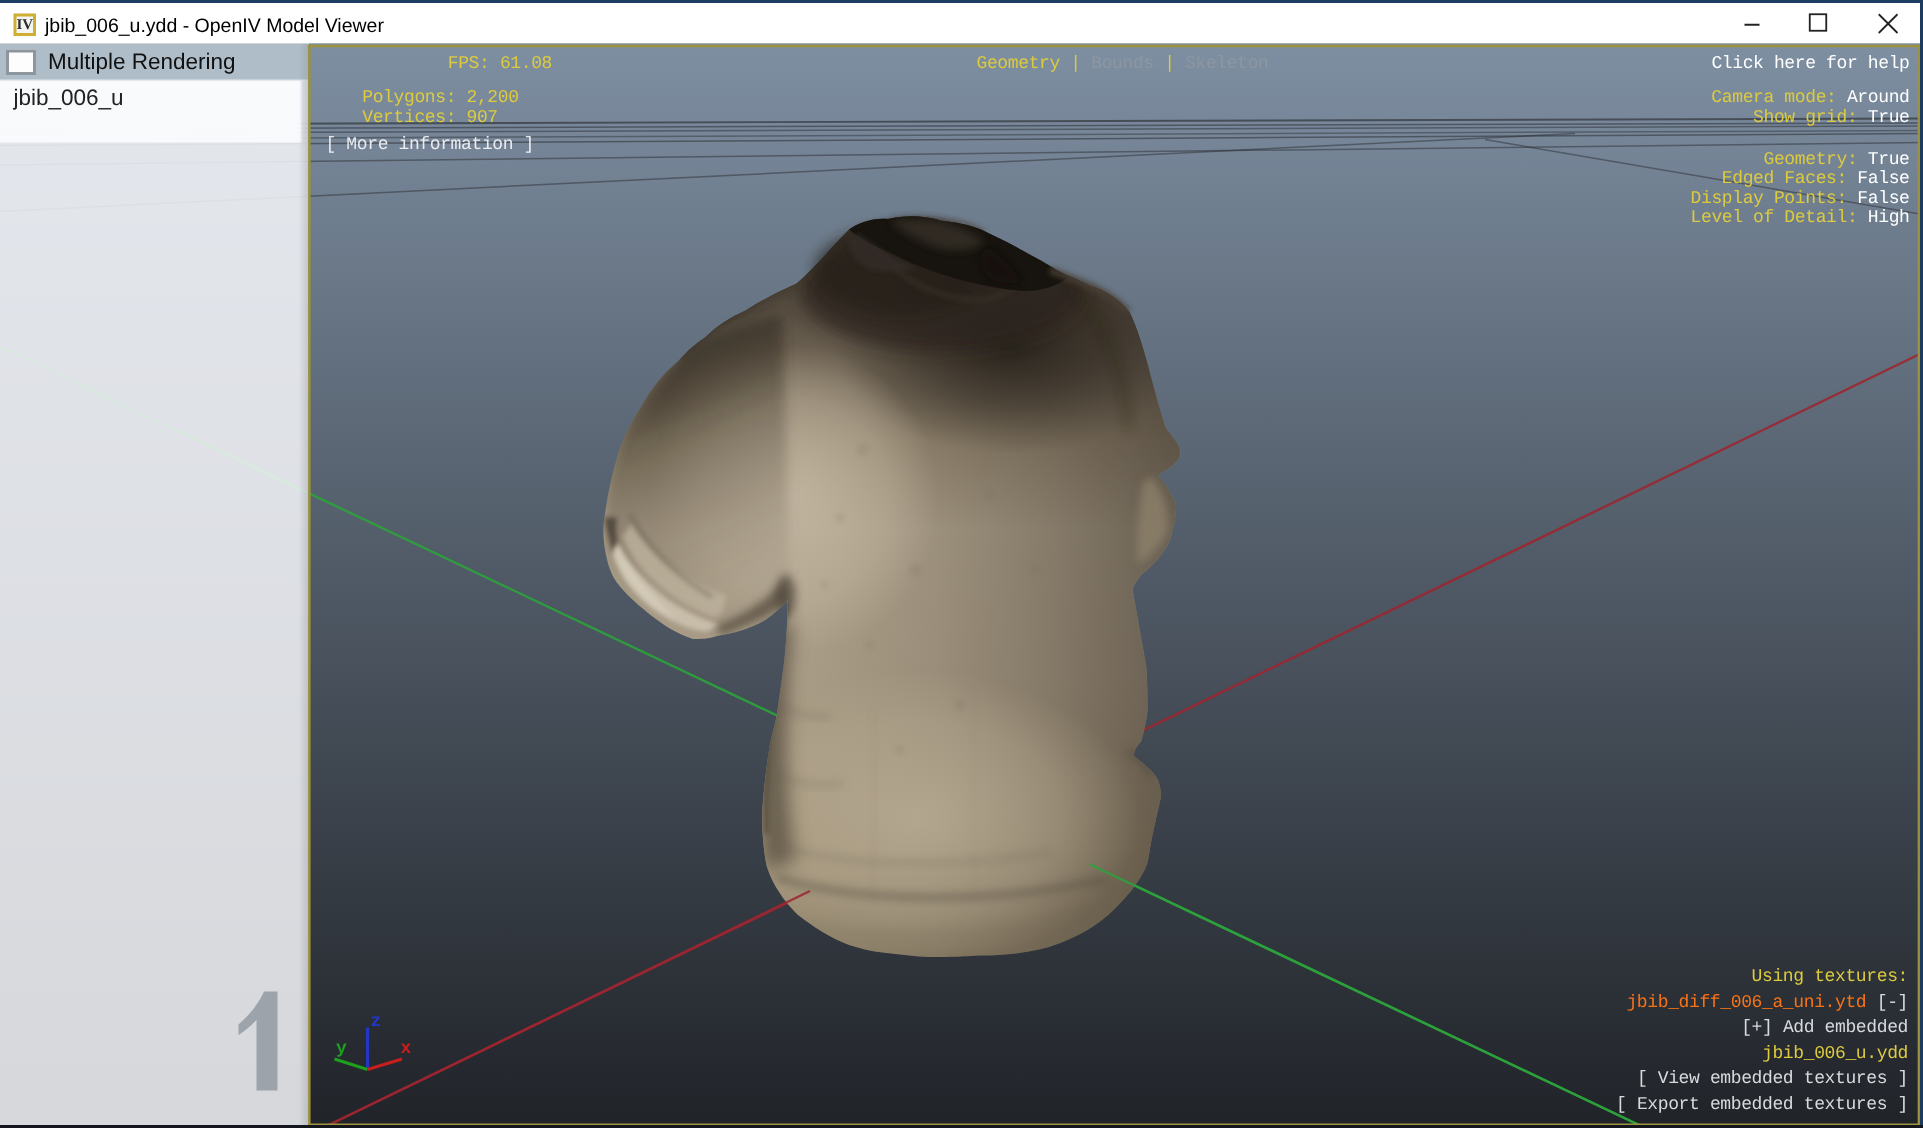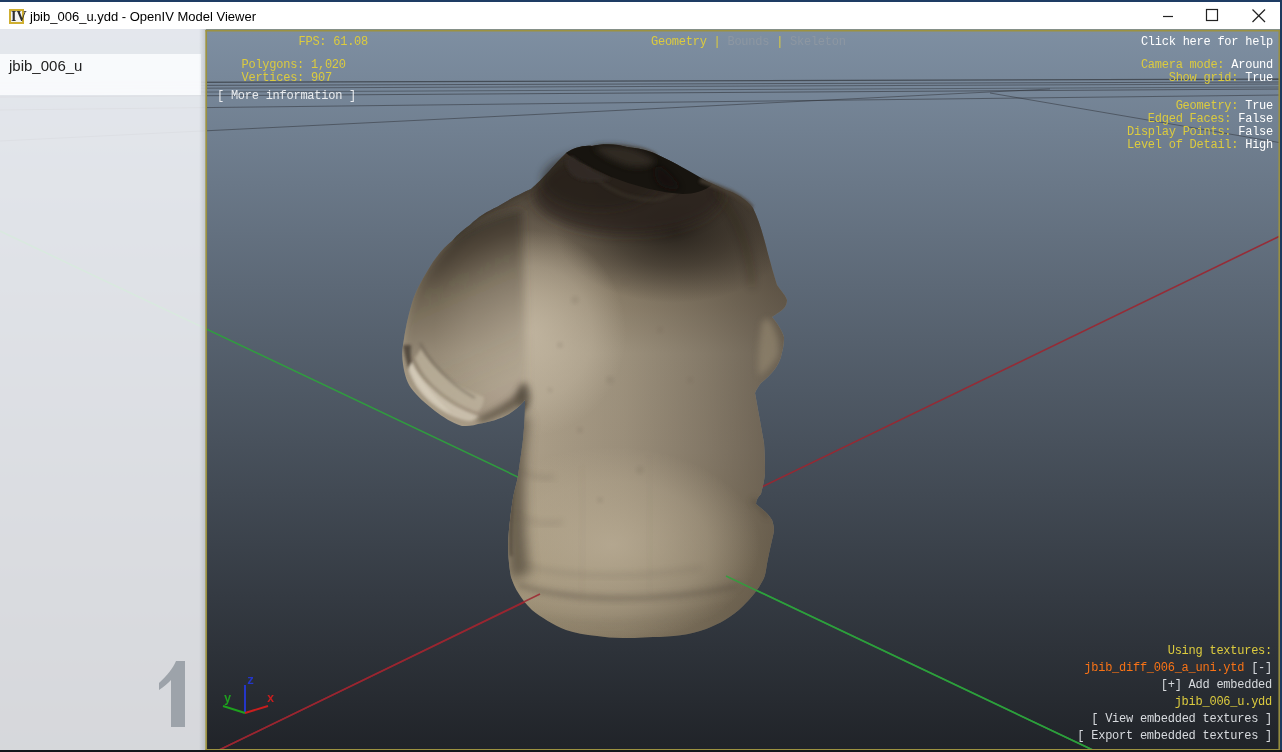--- a/index.html
+++ b/index.html
@@ -1,21 +1,21 @@
 <!DOCTYPE html>
 <html><head>
 <meta charset="utf-8">
 <style>
   html,body{margin:0;padding:0;}
   body{width:1282px;height:752px;overflow:hidden;position:relative;background:#202328;
        font-family:"Liberation Sans", sans-serif;}
   .titlebar{position:absolute;left:0;top:0;width:1282px;height:29px;background:#ffffff;
             border-top:2px solid #1e3c64;box-sizing:border-box;z-index:10;}
   .title-ico{position:absolute;left:9px;top:7px;width:15px;height:15px;background:#f4f4f2;
-             border:2px solid #cfaf31;box-sizing:border-box;color:#2e2e2e;font-size:14px;
+             border:2px solid #cfaf31;box-sizing:border-box;color:#2e2e2e;font-size:10px;
              font-weight:bold;text-align:center;line-height:11px;font-family:"Liberation Serif",serif;}
   .title-txt{position:absolute;left:30px;top:7px;font-size:13px;color:#000;}
   .winbtns{position:absolute;top:0;right:0;height:29px;}
   .scene-svg{position:absolute;left:0;top:0;z-index:1;}
   .sidebar{position:absolute;left:0;top:29px;width:206px;height:723px;
            background:rgba(244,246,249,0.86);z-index:3;}
   .sb-head{position:absolute;left:0;top:0;width:206px;height:24px;background:rgba(173,187,199,0.96);}
   .sb-check{position:absolute;left:4px;top:3.5px;width:20px;height:17px;background:#fdfdfe;
             border:2px solid #8d959d;box-sizing:border-box;}
   .sb-head-txt{position:absolute;left:32px;top:4px;font-size:15px;color:#111;}
@@ -210,37 +210,41 @@
     <line x1="245" y1="713" x2="268" y2="706" stroke="#c81e1e"></line>
   </g>
   <g font-family="Liberation Mono, monospace" font-size="12" font-weight="bold">
     <text x="247" y="684" fill="#2436c8">z</text>
     <text x="224" y="702" fill="#1ea01e">y</text>
     <text x="267" y="702" fill="#c81e1e">x</text>
   </g>
 </svg>
 
 <div class="sidebar">
+  <div class="sb-head">
+      <span class="sb-check"></span>
+      <span class="sb-head-txt">Multiple Rendering</span>
+    </div>
   <div class="sb-item">
       <span class="sb-item-txt">jbib_006_u</span>
     </div>
   <div class="sb-shade"></div>
   <svg width="60" height="80" viewBox="0 0 60 80" style="position:absolute;left:140px;top:630px;">
     <path d="M19,24 C27,17 33,9 36,2 L45,2 L45,68 L31,68 L31,21 C28,24 24,28 19,31 Z" fill="#9aa0a6" fill-opacity="0.95"></path>
   </svg>
 </div>
 <svg width="1282" height="752" viewBox="0 0 1282 752" style="position:absolute;left:0;top:0;z-index:6;pointer-events:none;">
   <line x1="206.2" y1="30" x2="206.2" y2="750" stroke="#9c9240" stroke-width="1.7"></line>
   <line x1="205.5" y1="30.6" x2="1280" y2="30.6" stroke="#9c9240" stroke-width="1.7"></line>
   <line x1="1279.2" y1="30" x2="1279.2" y2="750" stroke="#9c9240" stroke-width="1.5"></line>
   <line x1="205.5" y1="749.7" x2="1280" y2="749.7" stroke="#9c9240" stroke-width="1.5"></line>
 </svg>
 
 <div class="mono yel" style="left:277.5px;top:35.5px;padding-left:21px;">FPS: 61.08</div>
-<div class="mono yel" style="left:241.5px;top:58.5px;">Polygons: 1,020</div>
+<div class="mono yel" style="left:241.5px;top:58.5px;">Polygons: 2,200</div>
 <div class="mono yel" style="left:241.5px;top:71.5px;">Vertices: 907</div>
 <div class="mono gry" style="left:217px;top:89.5px;opacity:0.85;">[ More information ]</div>
 <div class="mono" style="left:651px;top:35.5px;"><span class="yel">Geometry</span> <span class="yel">|</span> <span class="dim">Bounds</span> <span class="yel">|</span> <span class="dim">Skeleton</span></div>
 <div class="mono gry ral" style="left:1000px;top:35.5px;width:273px;">Click here for help</div>
 <div class="mono ral" style="left:1000px;top:58.5px;width:273px;"><span class="yel">Camera mode: </span><span class="gry">Around</span></div>
 <div class="mono ral" style="left:1000px;top:72px;width:273px;"><span class="yel">Show grid: </span><span class="gry">True</span></div>
 <div class="mono ral" style="left:1000px;top:99.5px;width:273px;"><span class="yel">Geometry: </span><span class="gry">True</span></div>
 <div class="mono ral" style="left:1000px;top:112.5px;width:273px;"><span class="yel">Edged Faces: </span><span class="gry">False</span></div>
 <div class="mono ral" style="left:1000px;top:125.5px;width:273px;"><span class="yel">Display Points: </span><span class="gry">False</span></div>
 <div class="mono ral" style="left:1000px;top:138.5px;width:273px;"><span class="yel">Level of Detail: </span><span class="gry">High</span></div>

